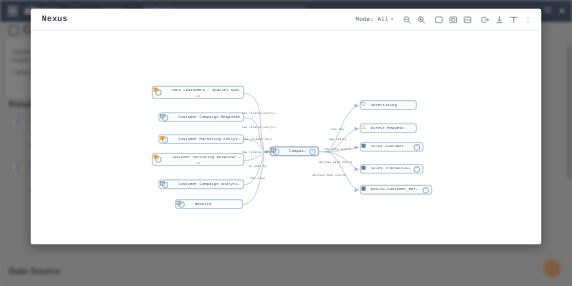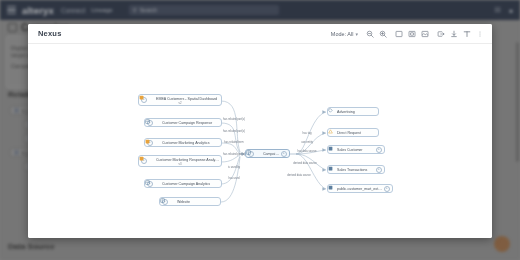--- a/index.html
+++ b/index.html
@@ -61,24 +61,25 @@
 
   #bg-scroll{
     position:absolute;right:1px;top:22px;width:3px;height:120px;background:#7d7d7d;border-radius:2px;
   }
 
   
   #veil{position:absolute;inset:0;background:rgba(40,40,40,0.18);}
 
   
   #modal{
-    position:absolute;left:28px;top:24px;width:464px;height:214px;
+    position:absolute;left:28px;top:8px;width:464px;height:214px;
     background:#ffffff;border-radius:2px;
     box-shadow:0 2px 10px rgba(0,0,0,.35);
     overflow:hidden;
+    font-family:Liberation Mono, monospace;
   }
   #modal-header{
     height:20px;display:flex;align-items:center;padding:0 6px 0 10px;box-sizing:border-box;
     border-bottom:1px solid #ececec;background:#fff;
   }
   #modal-title{font-size:7.5px;color:#3c4450;font-weight:600;letter-spacing:.2px;}
   #modal-tools{margin-left:auto;display:flex;align-items:center;gap:0px;}
   .mode-sel{display:flex;align-items:center;gap:2px;margin-right:5px;cursor:default;}
   .mode-sel .lbl{font-size:5.5px;color:#5c6470;}
   .mode-sel .cv{font-size:5px;color:#8a909a;}

